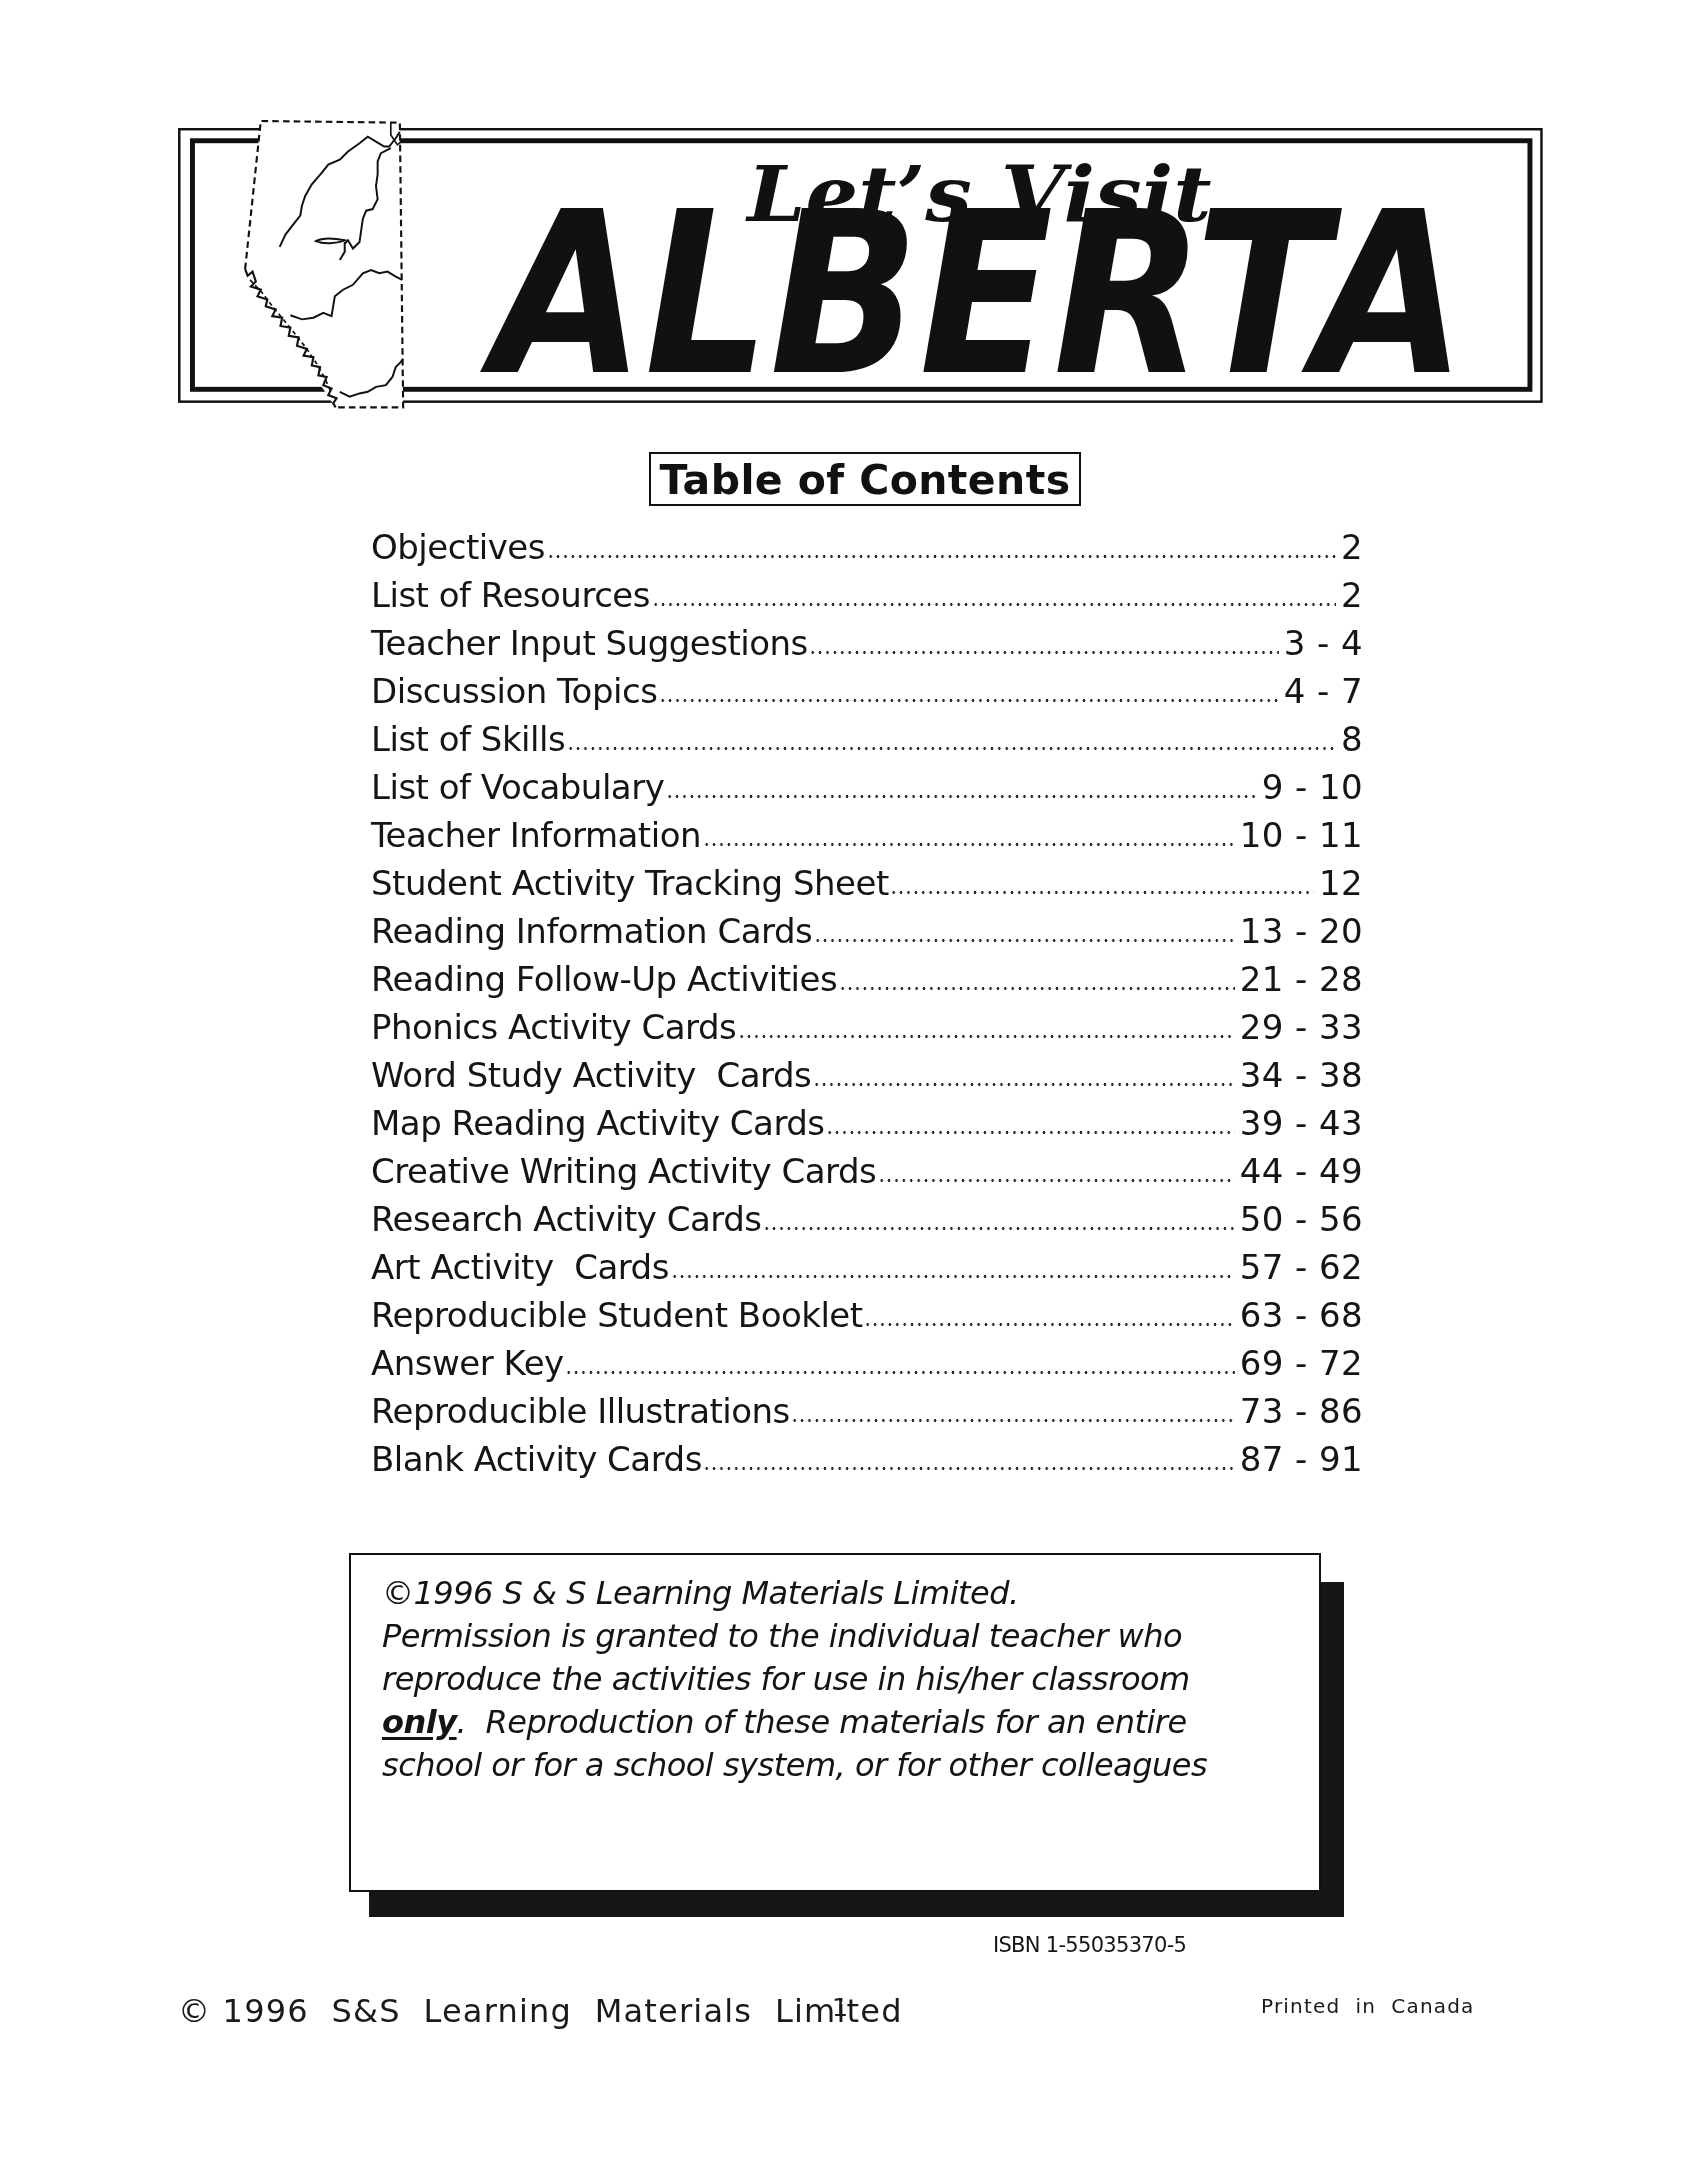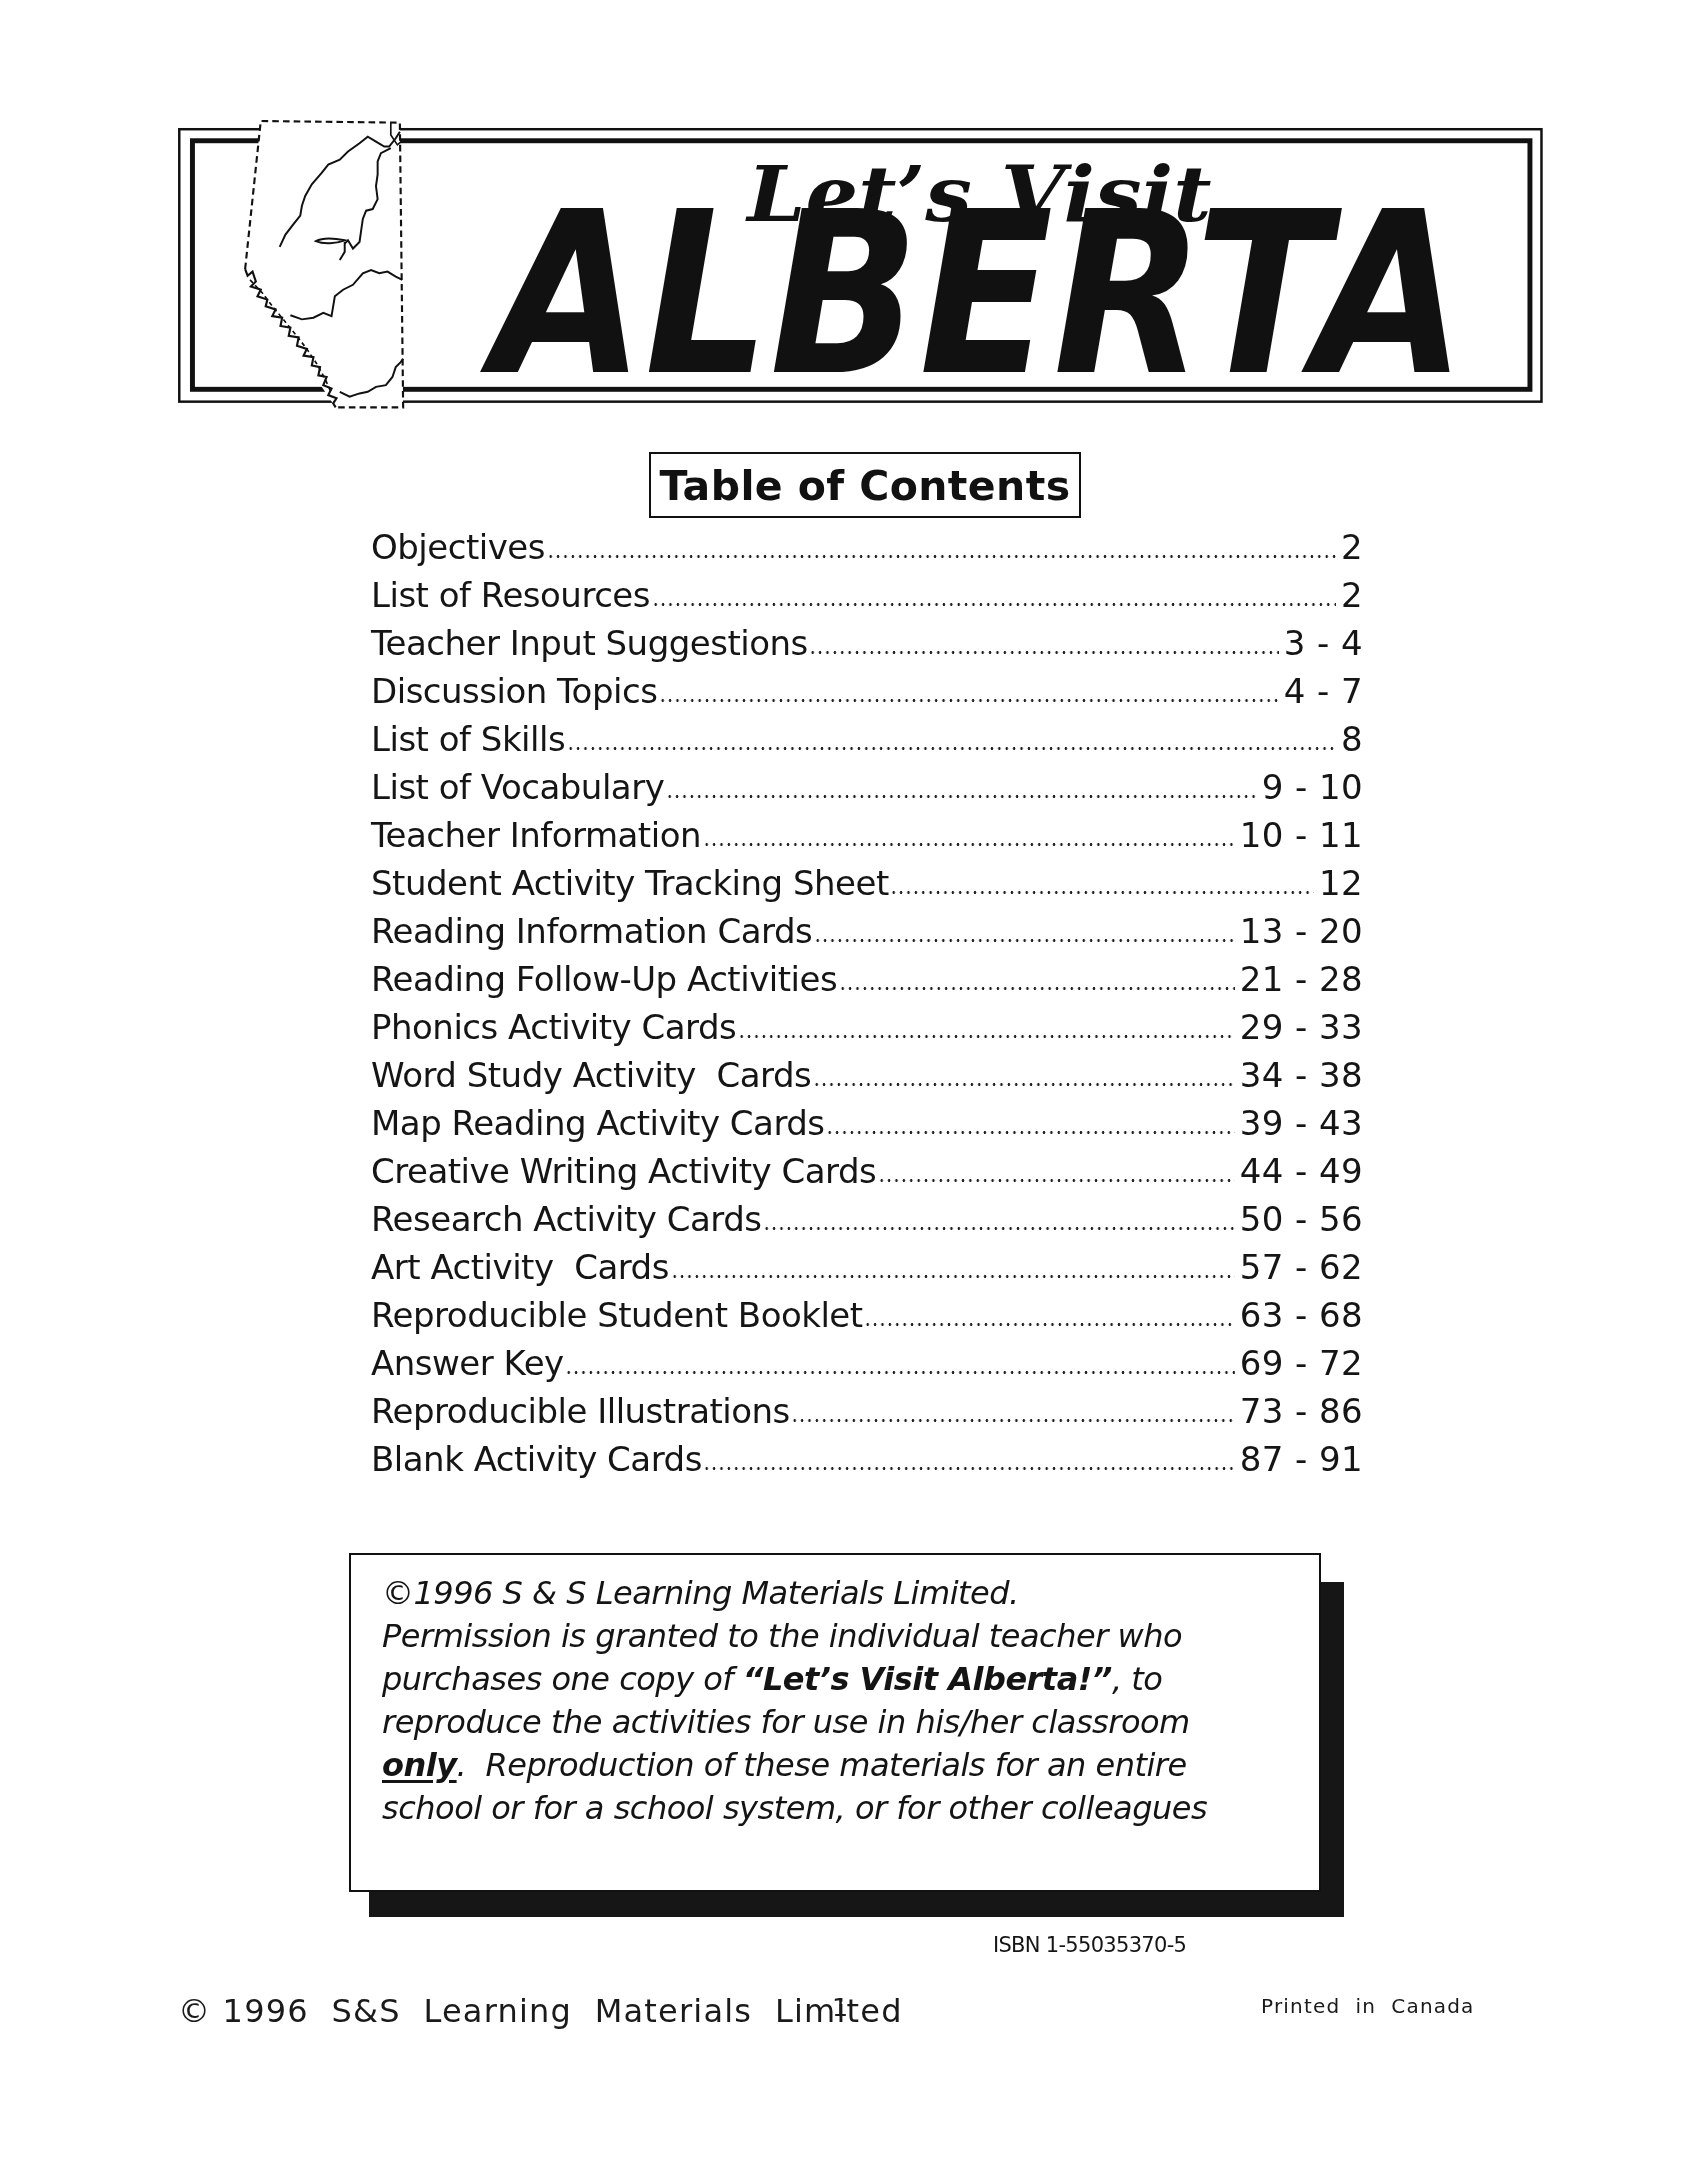--- a/index.html
+++ b/index.html
@@ -5,21 +5,21 @@
   html, body { margin: 0; padding: 0; background: #ffffff; }
   body { width: 1687px; height: 2183px; position: relative; overflow: hidden; color: #111; font-family: "DejaVu Sans", sans-serif; }
   .abs { position: absolute; }
 
   
   #banner { left: 0; top: 0; width: 1687px; height: 428px; text-align: right; }
   #banner svg { position: absolute; left: 0; top: 0; }
 
   
   .toc-heading-box {
-    left: 649px; top: 452px; width: 432px; height: 66px;
+    left: 649px; top: 452px; width: 432px; height: 54px;
     border: 2.5px solid #111; box-sizing: border-box;
     display: flex; align-items: center; justify-content: center;
   }
   .toc-heading-text {
     font-family: "DejaVu Sans", sans-serif; font-weight: bold; font-size: 41px;
     letter-spacing: 0.4px; line-height: 1; margin-top: 3.3px; color: #111;
   }
 
   
   .toc-list { left: 354px; top: 527px; width: 1009px; }
@@ -199,21 +199,20 @@
       <span class="toc-leader"></span>
       <span class="toc-pages">87 - 91</span>
     </div>
 </div>
 
 <div class="abs notice-shadow"></div>
 <div class="abs notice-box">
   <div class="notice-text">
     <div>©1996 S &amp; S Learning Materials Limited.</div>
     <div>Permission is granted to the individual teacher who</div>
-    <div><span>purchases one copy of </span><b>“Let’s Visit Alberta!”</b><span>, to</span></div>
     <div>reproduce the activities for use in his/her classroom</div>
     <div><b><u>only</u></b><span style="white-space:pre">.  Reproduction of these materials for an entire</span></div>
     <div>school or for a school system, or for other colleagues</div>
   </div>
 </div>
 
 <div class="abs isbn">ISBN 1-55035370-5</div>
 <div class="abs footer-left" style="white-space:pre">© 1996  S&amp;S  Learning  Materials  Limited</div>
 <div class="abs footer-page">1</div>
 <div class="abs footer-right" style="white-space:pre">Printed  in  Canada</div>

